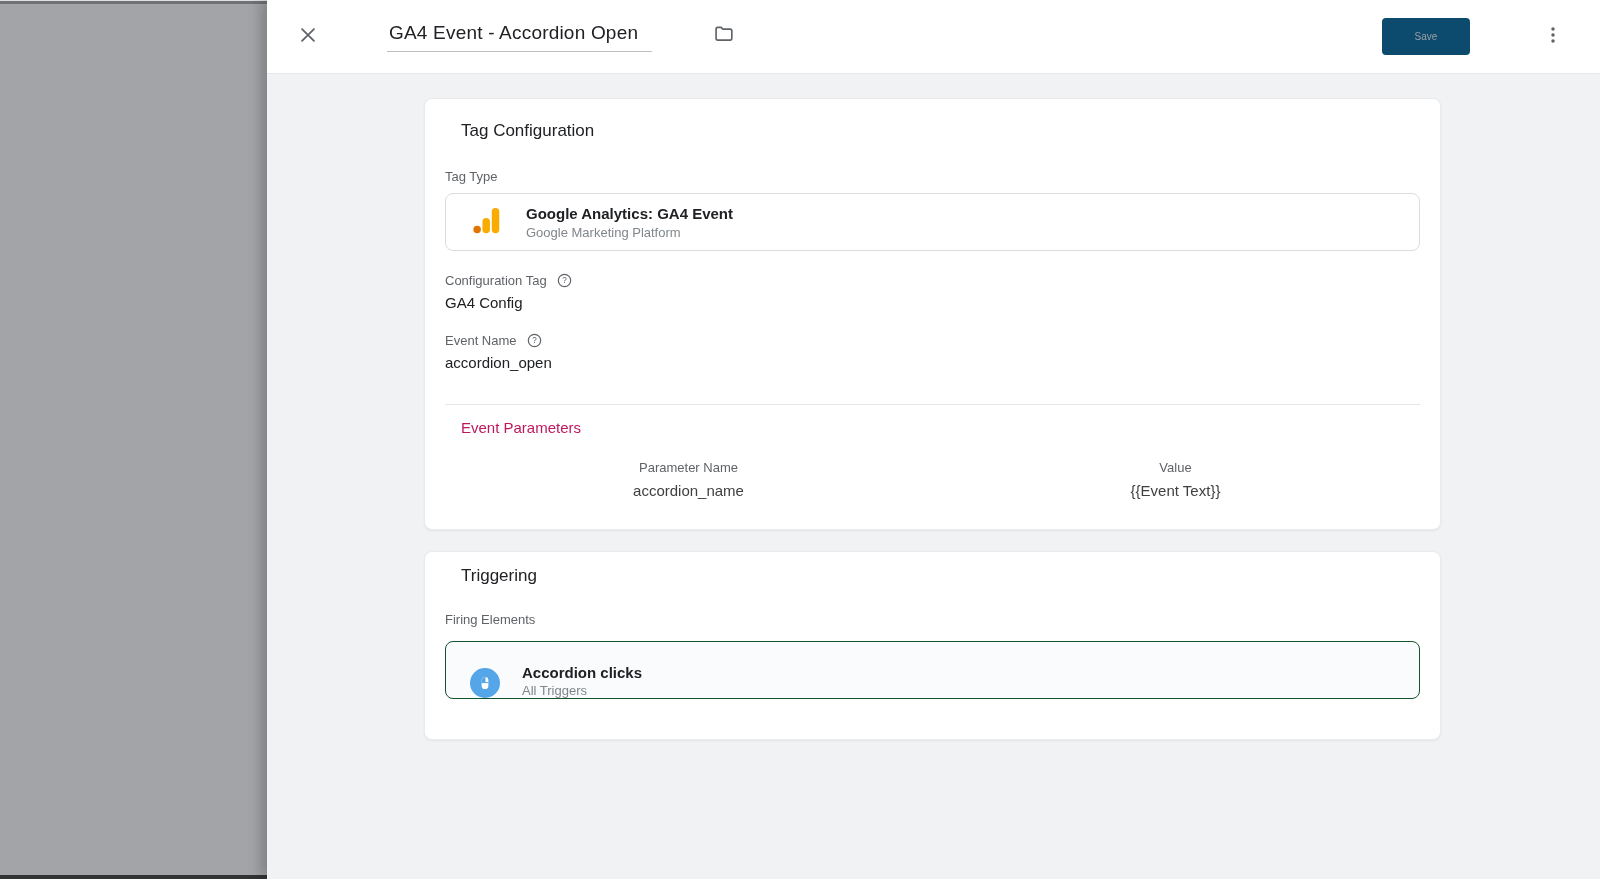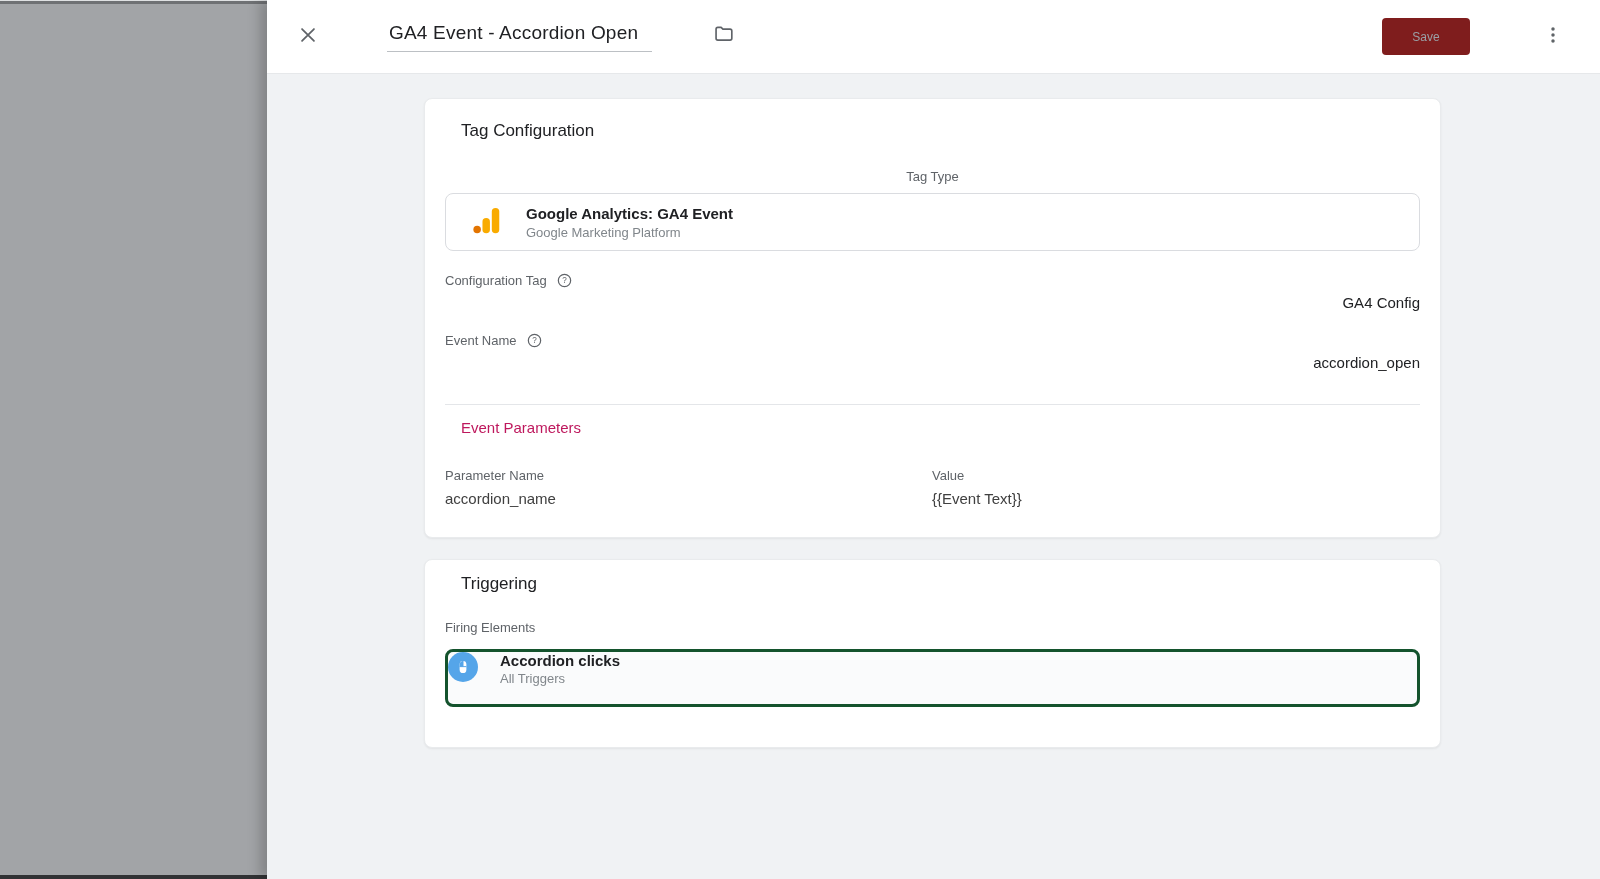--- a/index.html
+++ b/index.html
@@ -41,65 +41,65 @@
   }
   .title-wrap {
     margin-left: 22px; padding: 0 14px 7px 2px;
     border-bottom: 1px solid #bcc0c4; cursor: text;
   }
   .title-text { font-size: 19px; color: #202124; letter-spacing: .2px; }
   .folder-btn { margin-left: 15px; margin-top: -4px; }
   .spacer { flex: 1; }
   .save-btn {
     width: 88px; height: 37px; border: none; border-radius: 4px;
-    background: #7f1d1d; color: #9aa0a6; font-size: 12px;
+    background: #0c4a6e; color: #9aa0a6; font-size: 10px;
     font-family: "Liberation Sans", sans-serif; cursor: default;
   }
   .kebab-btn { margin-left: 26px; }
 
   
   .editor-content { padding: 24px 0 0 157px; }
   .card {
     width: 1017px; background: #ffffff; border-radius: 8px;
     border: 1px solid #e9ebed; box-shadow: 0 1px 2px rgba(60,64,67,.08);
     padding: 20px 20px 30px 20px; cursor: pointer;
   }
   .card.triggering { margin-top: 21px; padding: 12px 20px 40px 20px; }
 
   .card-title { font-size: 17px; font-weight: 400; color: #202124; margin: 2px 16px 0; }
   .field-label { font-size: 13px; color: #5f6368; }
-  .lbl-top { margin-top: 28px; text-align: center; }
+  .lbl-top { margin-top: 28px; }
 
   
   .tag-type-box {
     margin-top: 9px; height: 58px; border: 1px solid #dadce0; border-radius: 8px;
     display: flex; align-items: center; padding-left: 25px; gap: 23px; background: #fff;
   }
   .tag-type-name { font-size: 15px; font-weight: 700; color: #202124; }
   .tag-type-vendor { font-size: 13px; color: #80868b; margin-top: 3px; }
 
   
   .field { margin-top: 21px; }
   .label-row { display: flex; align-items: center; gap: 9px; }
   .help { cursor: pointer; display: inline-flex; }
-  .field-value { margin-top: 5px; font-size: 15px; color: #202124; text-align: right; }
+  .field-value { margin-top: 5px; font-size: 15px; color: #202124; }
 
   .divider { border: none; border-top: 1px solid #e4e6e9; margin: 33px 0 0; }
   .section-title { font-size: 15px; font-weight: 400; color: #be185d; margin: 14px 16px 0; }
 
-  .param-grid { display: flex; margin-top: 32px; }
+  .param-grid { display: flex; margin-top: 24px; text-align: center; }
   .param-col { width: 487px; }
   .param-value { margin-top: 7px; font-size: 15px; color: #404040; }
 
   
   .firing-label { margin-top: 26px; }
   .trigger-box {
     margin-top: 14px; height: 58px; background: #fafbfc;
-    border: 3px solid #14532d; border-radius: 8px;
-    display: flex; align-items: flex-start; gap: 22px;
+    border: 1px solid #14532d; border-radius: 8px;
+    display: flex; align-items: flex-end; padding-left: 24px; gap: 22px;
   }
   .trigger-circle {
     width: 30px; height: 30px; border-radius: 50%; background: #55a5e9;
     display: flex; align-items: center; justify-content: center; flex: none;
   }
   .trigger-name { font-size: 15px; font-weight: 700; color: #202124; }
   .trigger-type { font-size: 13px; color: #80868b; margin-top: 2px; }
 </style>
 </head>
 <body>

